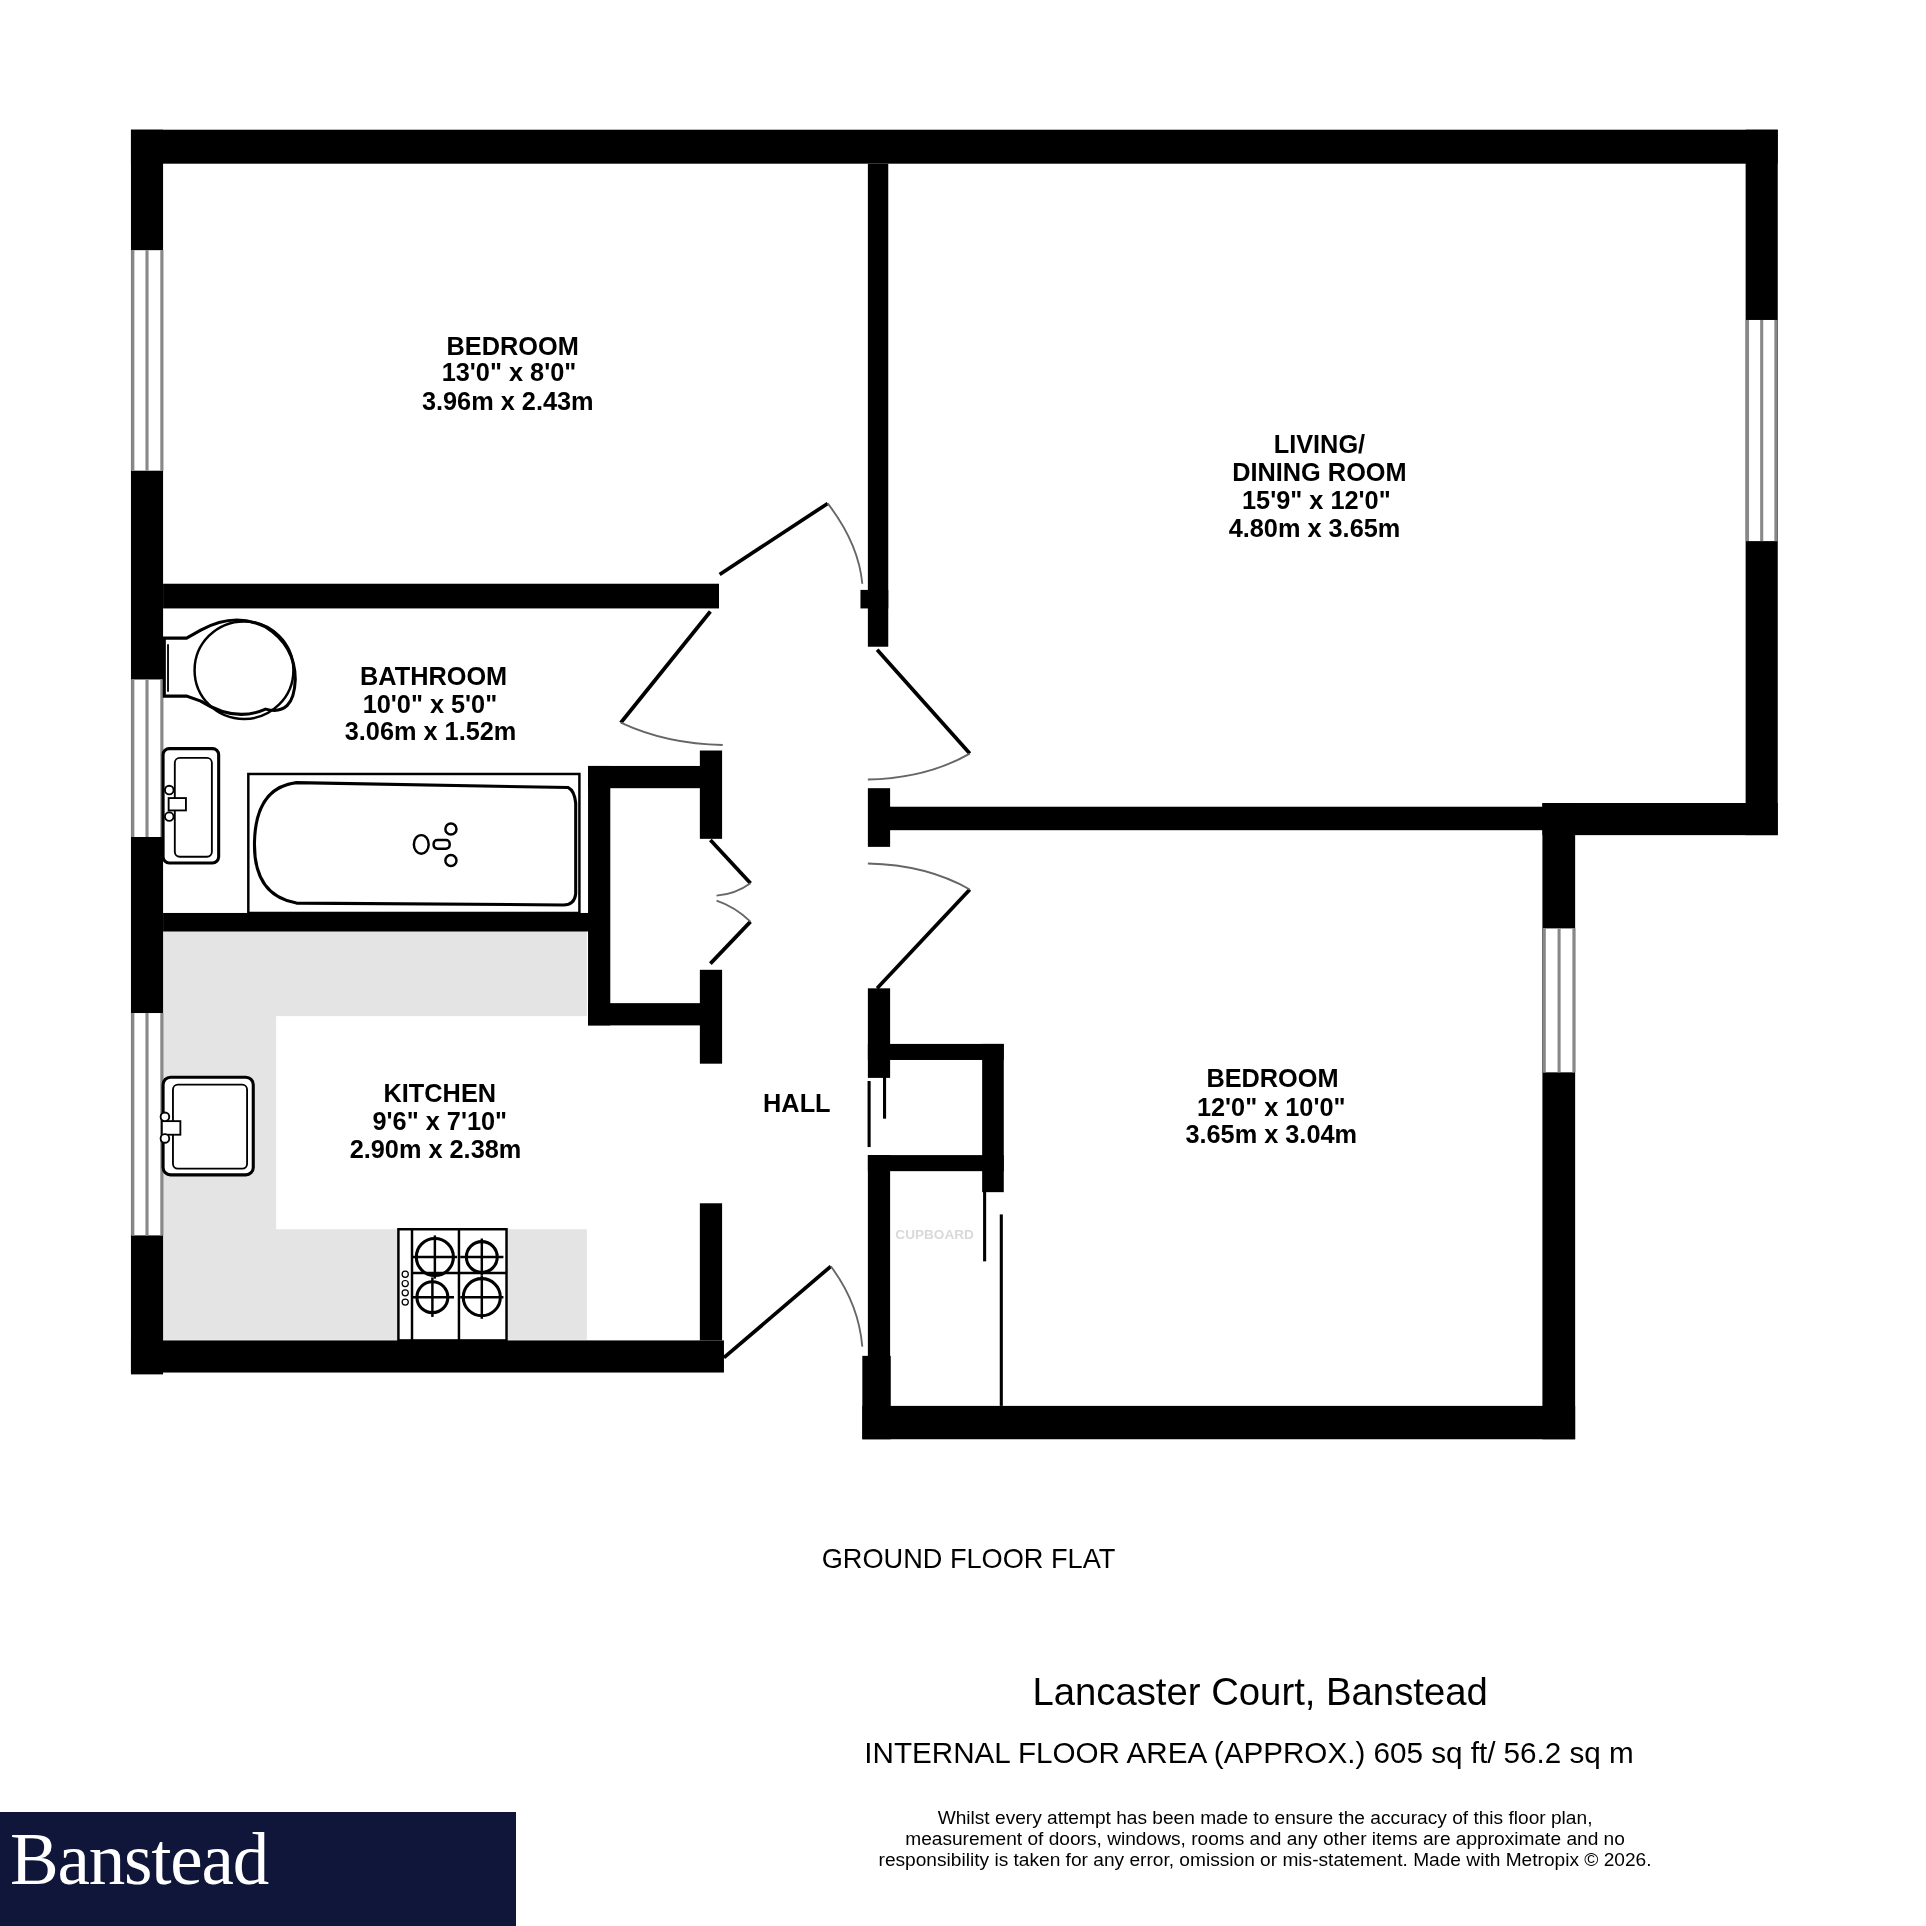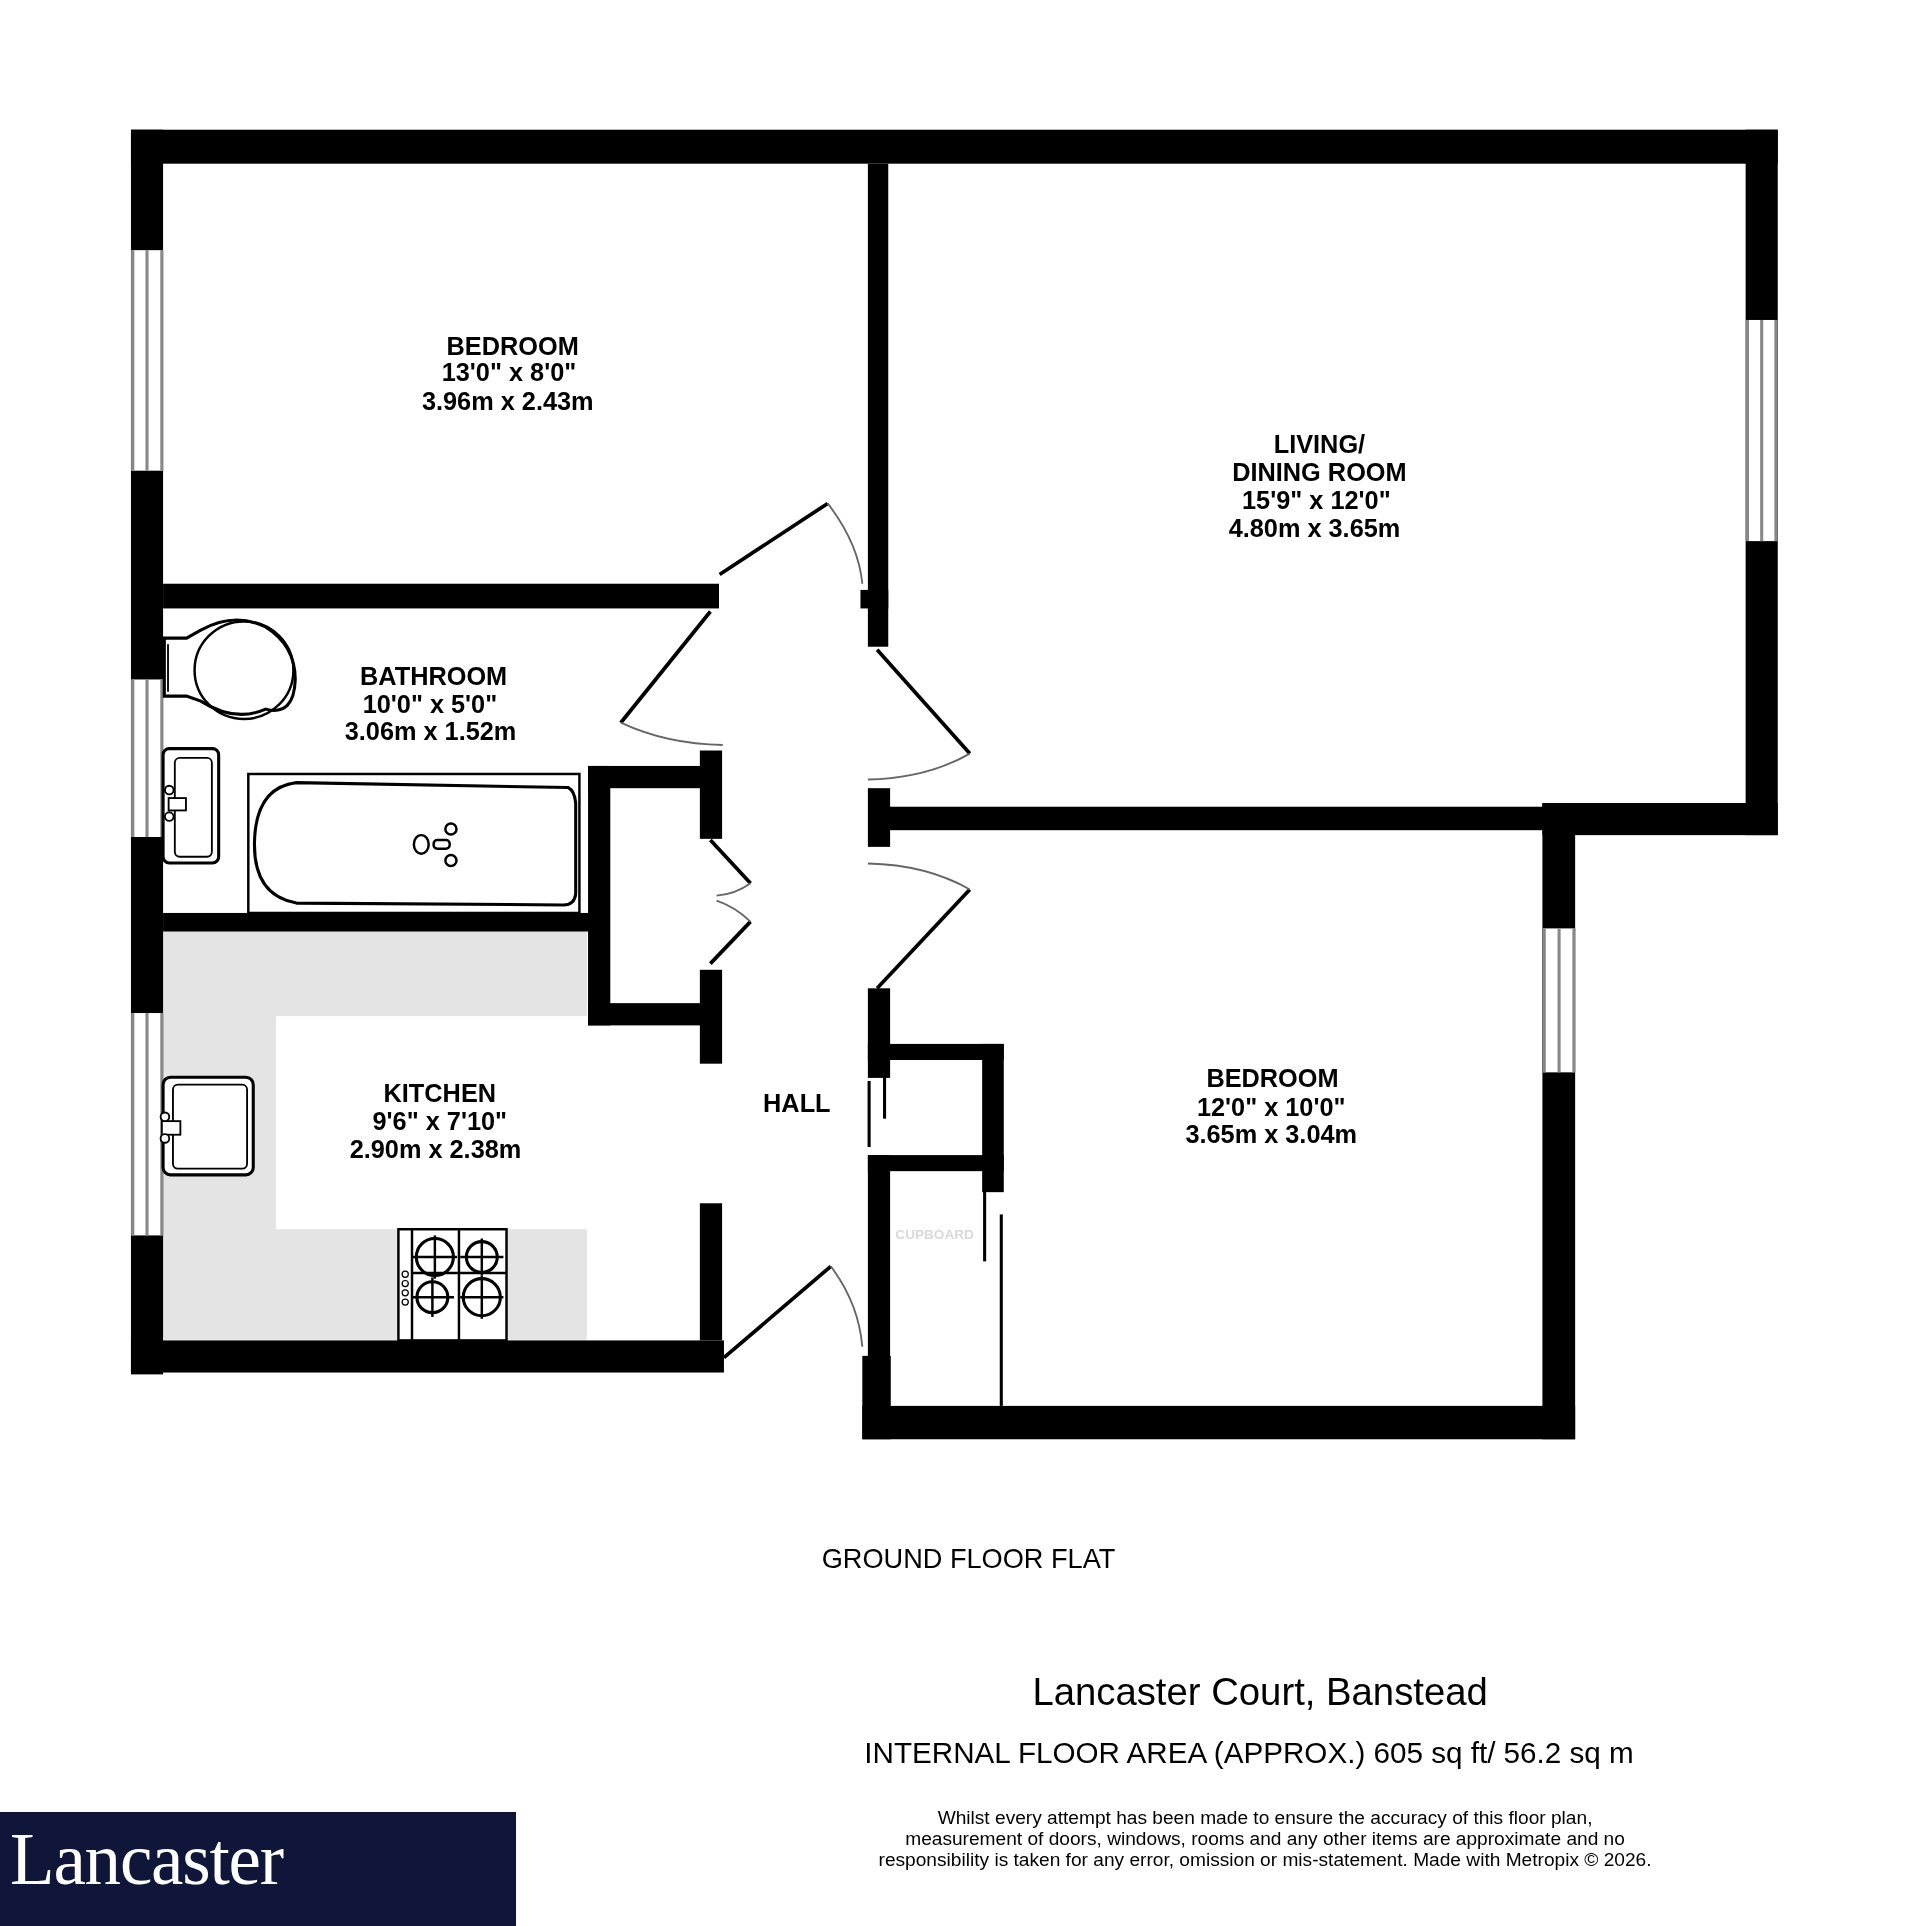--- a/index.html
+++ b/index.html
@@ -227,15 +227,15 @@
   <text class="address" x="2040" y="2760">Lancaster Court, Banstead</text>
   <text class="area" x="2022" y="2854">INTERNAL FLOOR AREA (APPROX.) 605 sq ft/ 56.2 sq m</text>
   <g>
     <text class="disclaimer" x="2048" y="2953">Whilst every attempt has been made to ensure the accuracy of this floor plan,</text>
     <text class="disclaimer" x="2048" y="2987">measurement of doors, windows, rooms and any other items are approximate and no</text>
     <text class="disclaimer" x="2048" y="3021">responsibility is taken for any error, omission or mis-statement. Made with Metropix © 2026.</text>
   </g>
 </svg>
 
 <div class="logo-box" style="background:#10163a;">
-  <div class="logo-text">Lancaster</div>
+  <div class="logo-text">Banstead</div>
 </div>
 
 
 </body></html>

